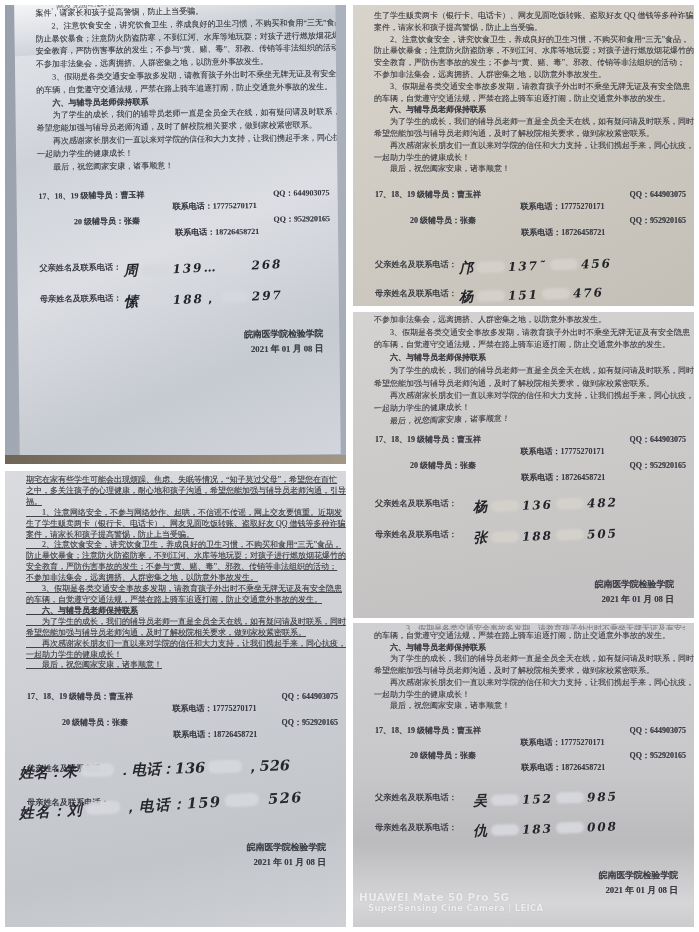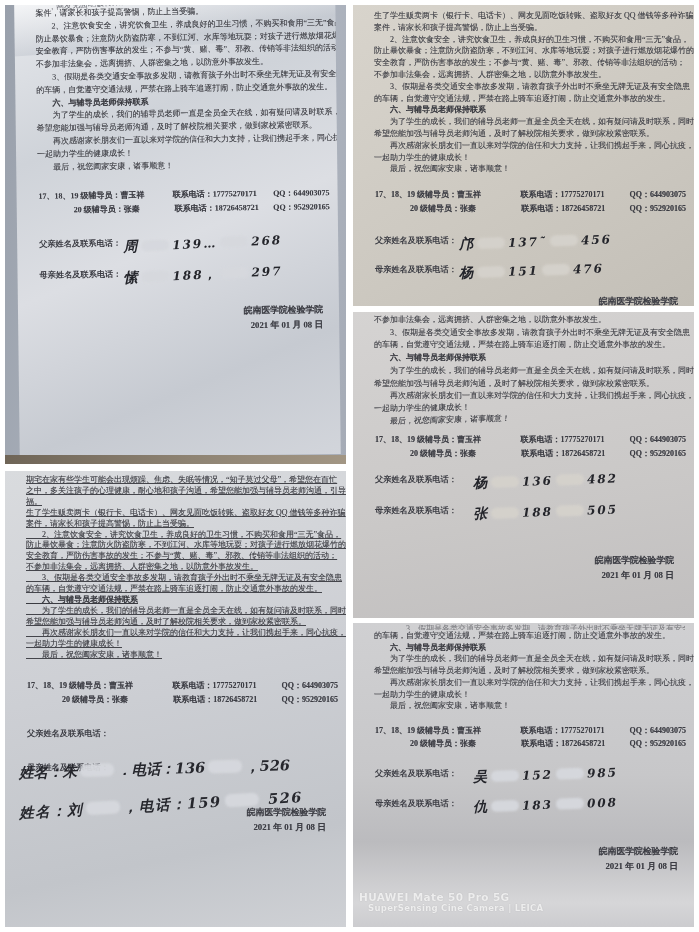--- a/index.html
+++ b/index.html
@@ -60,21 +60,21 @@
   .fragment { position:absolute; z-index:2; top:-2px; left:34px; right:0; height:10px; overflow:hidden;
         font-size:8px; color:#53555c; white-space:nowrap;
         transform:rotate(-3.4deg); transform-origin:left bottom; opacity:.85; }
 
   
   .cblock { padding-left:22px; padding-right:8px; font-weight:700; color:#3c3d44;
             text-shadow:0 0 .4px rgba(60,60,68,.5); }
   .crow { display:flex; font-size:8px; line-height:13.5px; white-space:nowrap; }
   .crow .c1 { width:152px; }
   .crow.r2 .c1 { padding-left:35px; width:117px; }
-  .crow .c2 { width:114px; }
+  .crow .c2 { width:114px;margin-top:12px; }
   .crow .c3 { flex:1;text-align:right; }
   .pa .cblock { margin-top:16px; }
   .pb .cblock { margin-top:19px; }
   .pc .cblock { margin-top:13px; }
   .pd .cblock { margin-top:5px; }
   .pe .cblock { margin-top:12px; }
 
   
   .frow { position:relative; padding-left:22px; font-size:8.2px; font-weight:700;
           color:#3c3d44; white-space:nowrap; }
@@ -174,20 +174,21 @@
     <div class="table-edge"></div>
   </figure>
 
   <figure class="photo pb" style="margin:0;">
     <div class="paper">
       <div class="doc">
 
       <div class="dl">期宅在家有些学生可能会出现烦躁、焦虑、失眠等情况，“知子莫过父母”，希望您在百忙</div>
           <div class="dl">之中，多关注孩子的心理健康，耐心地和孩子沟通，希望您能加强与辅导员老师沟通，引导</div>
           <div class="dl">福。</div>
+          <div class="dl">　　1、注意网络安全，不参与网络炒作、起哄，不信谣不传谣，网上交友要慎重。近期发</div>
           <div class="dl">生了学生贩卖两卡（银行卡、电话卡）、网友见面吃饭转账、盗取好友 QQ 借钱等多种诈骗</div>
           <div class="dl">案件，请家长和孩子提高警惕，防止上当受骗。</div>
           <div class="dl">　　2、注意饮食安全，讲究饮食卫生，养成良好的卫生习惯，不购买和食用“三无”食品，</div>
           <div class="dl">防止暴饮暴食；注意防火防盗防寒，不到江河、水库等地玩耍；对孩子进行燃放烟花爆竹的</div>
           <div class="dl">安全教育，严防伤害事故的发生；不参与“黄、赌、毒”、邪教、传销等非法组织的活动；</div>
           <div class="dl">不参加非法集会，远离拥挤、人群密集之地，以防意外事故发生。</div>
           <div class="dl">　　3、假期是各类交通安全事故多发期，请教育孩子外出时不乘坐无牌无证及有安全隐患</div>
           <div class="dl">的车辆，自觉遵守交通法规，严禁在路上骑车追逐打闹，防止交通意外事故的发生。</div>
           <div class="dl bold">　　六、与辅导员老师保持联系</div>
           <div class="dl">　　为了学生的成长，我们的辅导员老师一直是全员全天在线，如有疑问请及时联系，同时</div>

